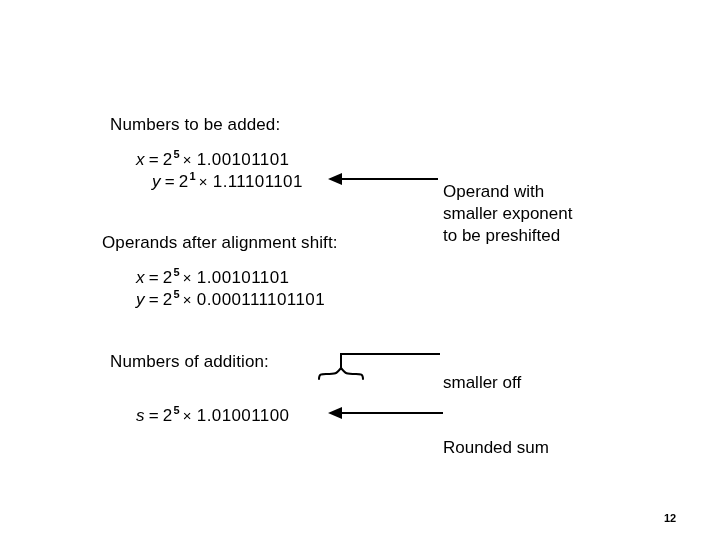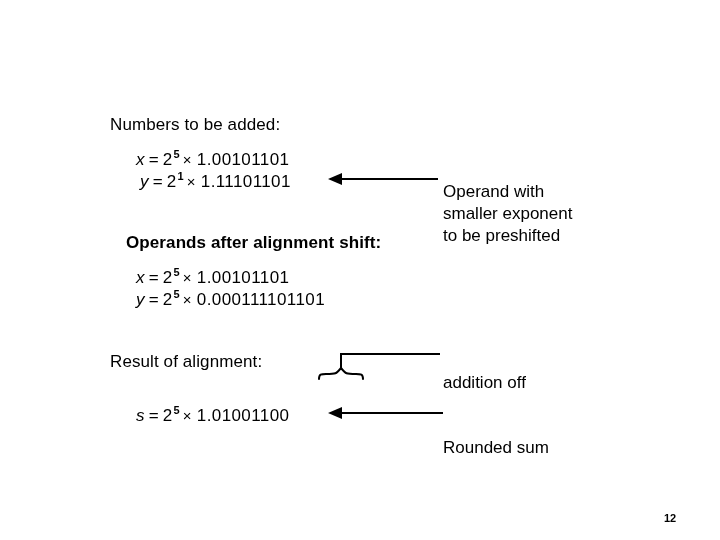--- a/index.html
+++ b/index.html
@@ -136,65 +136,65 @@
 <body>
 
 <div class="slide">
 
   <div class="heading" style="left:110px; top:115px;">Numbers to be added:</div>
 
   <div class="eqn" style="left:136px; top:148px;">
     <span class="var">x</span><span class="eq">=</span><span class="base">2</span><sup>5</sup><span class="times">×</span><span class="mant">1.00101101</span>
   </div>
 
-  <div class="eqn" style="left:140px; top:170px;">
+  <div class="eqn" style="left:152px; top:170px;">
     <span class="var">y</span><span class="eq">=</span><span class="base">2</span><sup>1</sup><span class="times">×</span><span class="mant">1.11101101</span>
   </div>
 
   <div class="arrow" style="left:328px; top:172px; width:110px;">
     <div class="head"></div>
     <div class="shaft" style="width:98px;"></div>
   </div>
 
   <div class="annot" style="left:443px; top:145px;">
     <div>Operand with</div>
     <div>smaller exponent</div>
     <div>to be preshifted</div>
   </div>
 
-  <div class="heading" style="left:126px; top:233px;font-weight:bold;">Operands after alignment shift:</div>
+  <div class="heading" style="left:102px; top:233px;">Operands after alignment shift:</div>
 
   <div class="eqn" style="left:136px; top:266px;">
     <span class="var">x</span><span class="eq">=</span><span class="base">2</span><sup>5</sup><span class="times">×</span><span class="mant">1.00101101</span>
   </div>
 
   <div class="eqn" style="left:136px; top:288px;">
     <span class="var">y</span><span class="eq">=</span><span class="base">2</span><sup>5</sup><span class="times">×</span><span class="mant">0.000111101101</span>
   </div>
 
-  <div class="heading" style="left:110px; top:352px;">Result of alignment:</div>
+  <div class="heading" style="left:110px; top:352px;">Numbers of addition:</div>
 
 
   <div class="eqn" style="left:136px; top:404px;">
     <span class="var">s</span><span class="eq">=</span><span class="base">2</span><sup>5</sup><span class="times">×</span><span class="mant">1.01001100</span>
   </div>
 
   <div class="brace-wrap" style="left:318px; top:366px;">
     <svg width="48" height="14" viewBox="0 0 48 14">
       <path d="M1,13 C1,8 3,8 8,8 C18,8 18,8 23,2 C28,8 28,8 38,8 C43,8 45,8 45,13" fill="none" stroke="#000" stroke-width="2" stroke-linecap="round"></path>
     </svg>
   </div>
 
   <div class="connector" style="left:340px; top:353px; width:102px; height:16px;">
     <div class="vline" style="height:16px;"></div>
     <div class="hline" style="left:0px; width:100px;"></div>
   </div>
 
   <div class="annot" style="left:443px; top:336px;">
-    <div>addition off</div>
+    <div>smaller off</div>
   </div>
 
   <div class="arrow" style="left:328px; top:406px; width:115px;">
     <div class="head"></div>
     <div class="shaft" style="width:103px;"></div>
   </div>
 
   <div class="annot" style="left:443px; top:401px;">
     <div>Rounded sum</div>
   </div>

